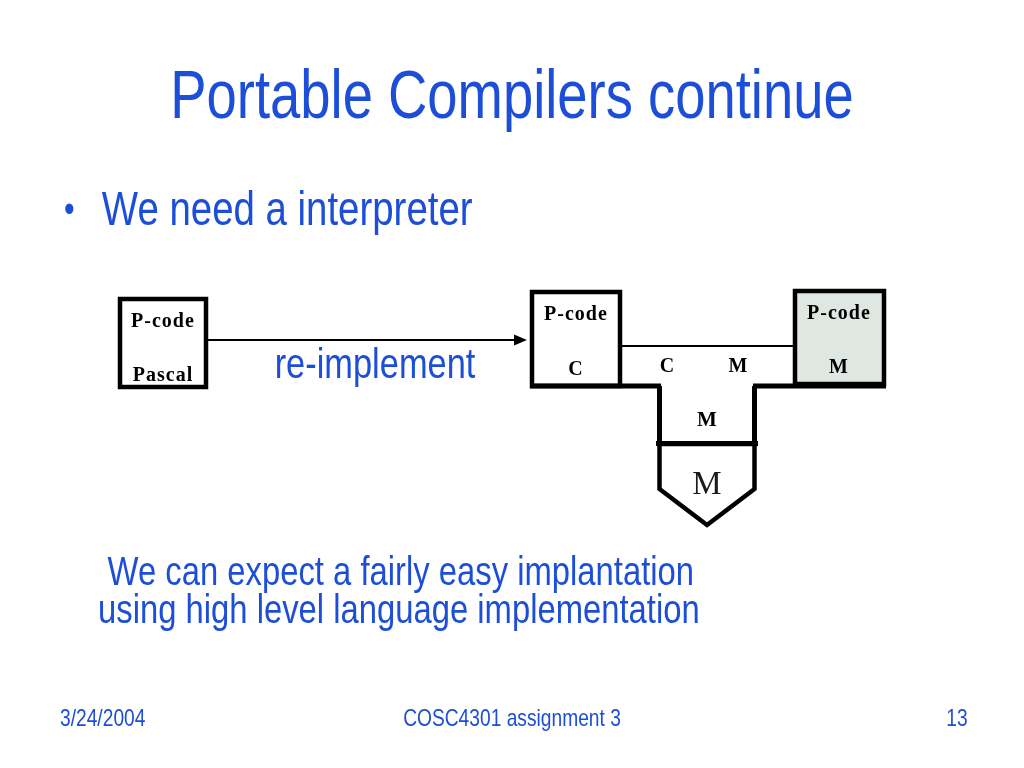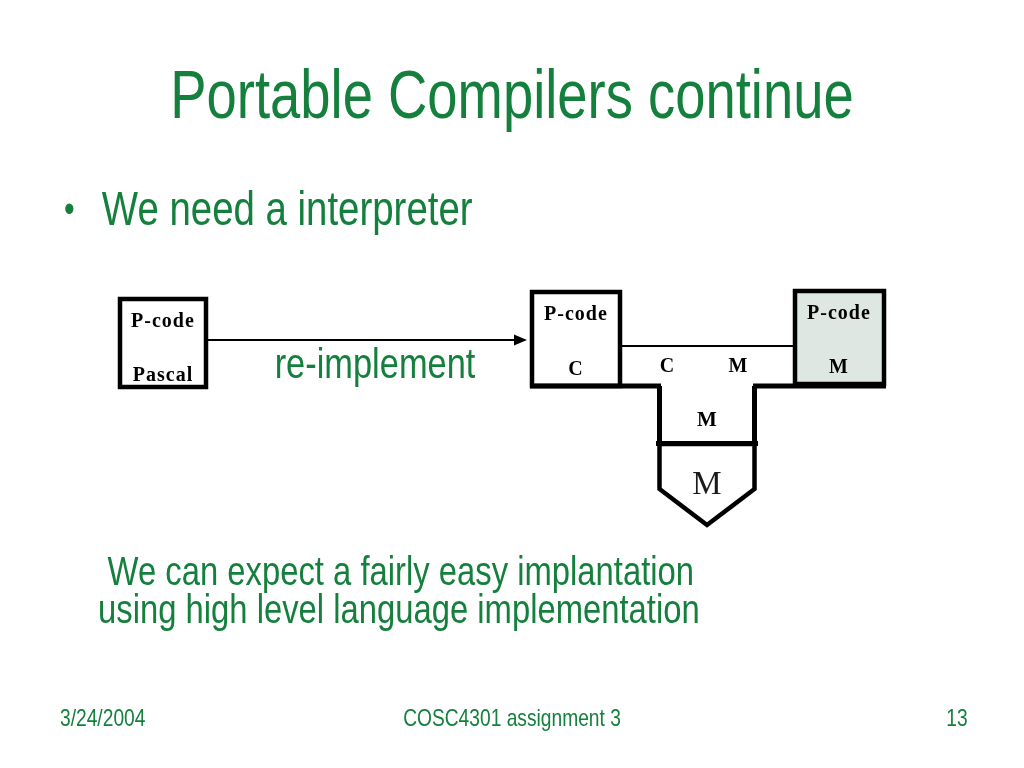--- a/index.html
+++ b/index.html
@@ -3,21 +3,21 @@
 <meta charset="utf-8">
 <style>
   html, body { margin: 0; padding: 0; background: #ffffff; }
   .slide {
     position: relative;
     width: 1024px;
     height: 768px;
     background: #ffffff;
     overflow: hidden;
     font-family: "Liberation Sans", sans-serif;
-    color: #15803d;
+    color: #1d4ed8;
   }
   .condensed-c { transform: scaleX(0.80); transform-origin: 50% 0; }
   .condensed-l { transform: scaleX(0.80); transform-origin: 0 0; }
   .condensed-r { transform: scaleX(0.80); transform-origin: 100% 0; }
 
   .title {
     position: absolute;
     left: 0; top: 58px;
     width: 1024px;
     text-align: center;

